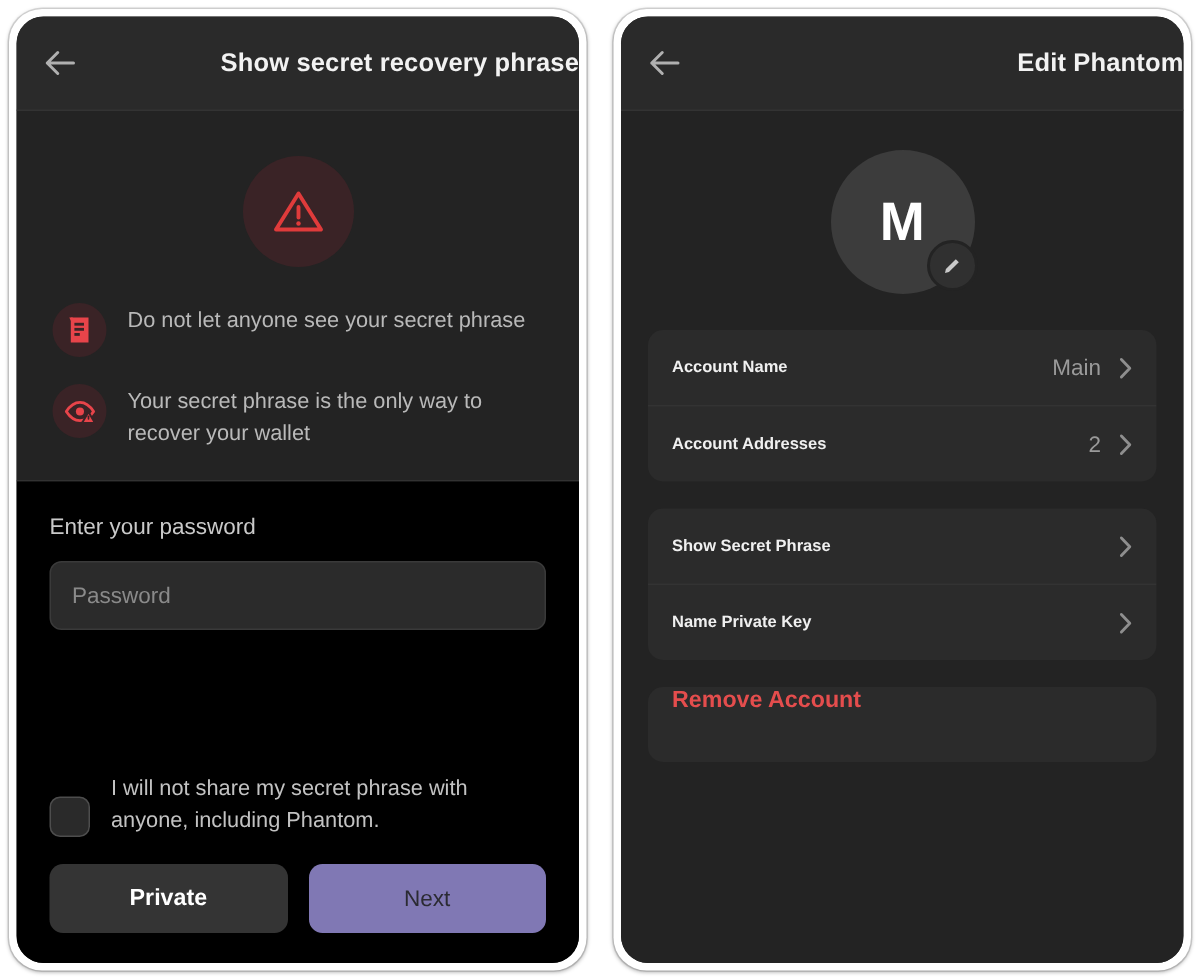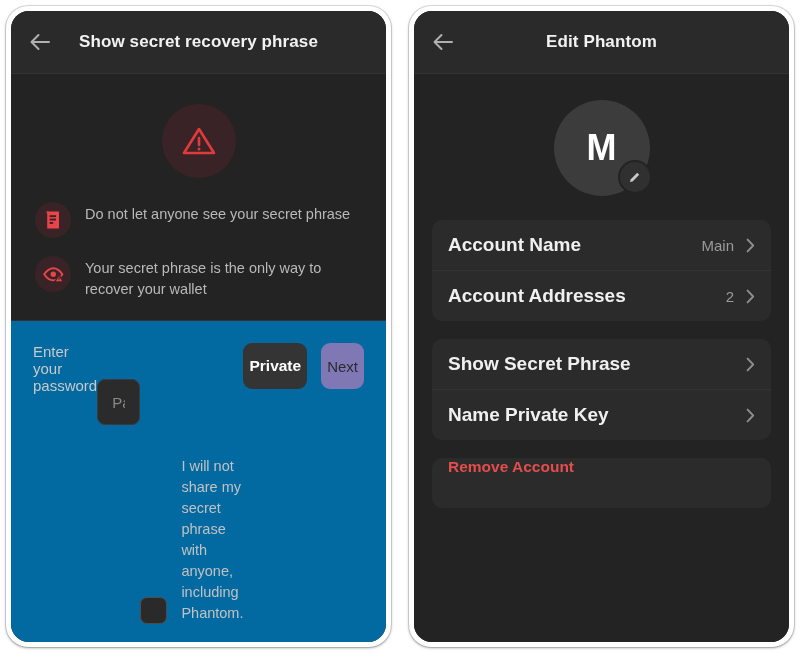--- a/index.html
+++ b/index.html
@@ -46,21 +46,21 @@
 
   
   .header {
     position: relative;
     flex: 0 0 auto;
     height: 62px;
     background: #2a2a2a;
     border-bottom: 1px solid #333333;
     display: flex;
     align-items: center;
-    justify-content: center;
+    justify-content: flex-end;
   }
   .back-btn {
     position: absolute;
     left: 14px;
     top: 50%;
     transform: translateY(-50%);
     width: 30px;
     height: 30px;
     display: flex;
     align-items: center;
@@ -118,43 +118,42 @@
   .bullet-text {
     font-size: 14.5px;
     line-height: 21px;
     color: #b9b9b9;
     padding-top: 0px;
   }
 
   
   .pw-area {
     flex: 1 1 auto;
-    background: #0369a1;
+    background: #000000;
     padding: 22px 22px 0 22px;
     display: flex;
-    flex-direction: row;
+    flex-direction: column;
   }
   .pw-label {
     font-size: 15px;
     color: #c9c9c9;
     margin-bottom: 14px;
   }
   .pw-input {
     width: 100%;
     box-sizing: border-box;
     height: 46px;
     background: #2b2b2b;
     border: 1px solid #3a3a3a;
     border-radius: 8px;
     color: #e8e8e8;
     font-size: 15px;
     font-family: "Liberation Sans", sans-serif;
     padding: 0 14px;
     outline: none;
-    margin-top: 36px;
   }
   .pw-input::placeholder { color: #8a8a8a; }
 
   .spacer { flex: 1 1 auto; }
 
   .consent-row {
     display: flex;
     align-items: flex-end;
     gap: 14px;
     margin-bottom: 18px;
@@ -246,21 +245,21 @@
     display: flex;
     align-items: center;
     height: 50px;
     padding: 0 16px;
     border-bottom: 1px solid #333333;
     cursor: pointer;
   }
   .row:last-child { border-bottom: none; }
   .row-label {
     flex: 1 1 auto;
-    font-size: 19px;
+    font-size: 11px;
     font-weight: bold;
     color: #f0f0f0;
   }
   .row-value {
     font-size: 15px;
     color: #9a9a9a;
     margin-right: 12px;
   }
   .chev { display: flex; align-items: center; }
   .row-danger {

